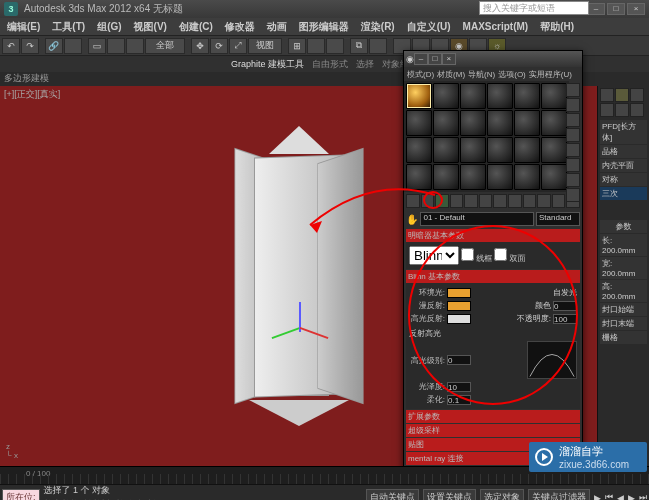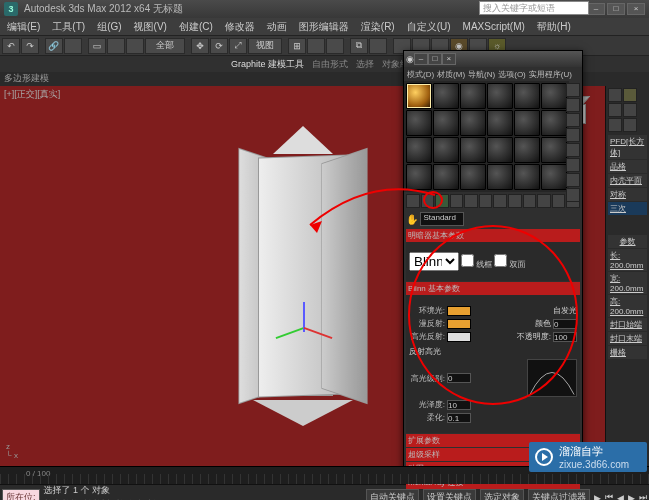--- a/index.html
+++ b/index.html
@@ -5,21 +5,21 @@
 * { margin: 0; padding: 0; box-sizing: border-box; font-family: "Microsoft YaHei", sans-serif; }
 body { background: #3a3a3a; color: #ccc; font-size: 10px; width: 649px; height: 500px; overflow: hidden; position: relative; }
 
 .titlebar { height: 18px; background: linear-gradient(#4a4a4a,#383838); display: flex; align-items: center; padding: 0 4px; gap: 6px; }
 .titlebar .logo { width: 14px; height: 14px; background: #2a6a6a; border-radius: 2px; display: flex; align-items: center; justify-content: center; color: #9fd; font-weight: bold; font-size: 9px; }
 .titlebar .title { flex: 1; color: #bbb; font-size: 10px; }
 .titlebar .winbtns { display: flex; gap: 2px; }
 .titlebar .winbtns div { width: 18px; height: 12px; background: #555; border: 1px solid #666; font-size: 8px; text-align: center; }
 
 .menubar { height: 18px; background: #3d3d3d; display: flex; align-items: center; padding: 0 2px; gap: 2px; border-bottom: 1px solid #222; }
-.menubar .mi { padding: 1px 5px; font-size: 10px; color: #ccc; }
+.menubar .mi { padding: 1px 5px; font-size: 10px; color: #ccc; font-weight: bold; }
 
 .toolbar { height: 20px; background: #383838; display: flex; align-items: center; padding: 0 2px; gap: 1px; border-bottom: 1px solid #222; }
 .toolbar .tb { width: 18px; height: 16px; background: #4a4a4a; border: 1px solid #2a2a2a; display: flex; align-items: center; justify-content: center; font-size: 9px; }
 .toolbar .sep { width: 4px; }
 
 .ribbonbar { height: 16px; background: #303030; display: flex; align-items: center; padding: 0 4px; gap: 8px; justify-content: center; }
 .ribbonbar span { font-size: 9px; color: #888; }
 .ribbonbar .active { color: #ddd; }
 
 .subbar { height: 14px; background: #2a2a2a; padding: 0 4px; font-size: 9px; color: #999; }
@@ -46,21 +46,21 @@
 .axx { width:30px;height:2px;background:#3c3; transform:rotate(-20deg); left:-28px;top:0;}
 
 .vcube { position:absolute; right:12px; top:8px; width:40px; height:40px; }
 .vcube .face { position:absolute; background:#ccc; border:1px solid #888; font-size:7px; text-align:center; line-height:18px; }
 .vcube .f1 { width:26px;height:20px; left:7px; top:10px;}
 .vcube .f2 { width:26px;height:10px; left:7px; top:2px; transform:skewX(-40deg); background:#aaa;}
 
 .axis-ind { position:absolute; left:6px; bottom:6px; font-size:8px; color:#999; }
 
 
-.cmdpanel { width: 44px; background: #2a2a2a; border-left:1px solid #111; padding: 2px; text-decoration: underline; }
+.cmdpanel { width: 52px; background: #2a2a2a; border-left:1px solid #111; padding: 2px; }
 .cmdpanel .tabrow { display:flex; gap:1px; margin-bottom:3px; flex-wrap:wrap;}
 .cmdpanel .tab { width:14px;height:14px;background:#444;border:1px solid #222;}
 .cmdpanel .section { font-size:8px; background:#333; padding:1px 2px; margin:1px 0;}
 
 
 .mateditor { position:absolute; left:403px; top:50px; width:180px; height:422px; background:#2f2f2f; border:1px solid #000; box-shadow:0 2px 8px rgba(0,0,0,.7); }
 .mateditor .dlg-title { height:16px; background:linear-gradient(#555,#333); display:flex; align-items:center; padding:0 2px; font-size:9px;}
 .mateditor .dlg-title .t { flex:1; }
 .mateditor .dlg-title .wb { width:14px;height:12px;background:#444;border:1px solid #666;font-size:8px;text-align:center;}
 .mateditor .dlg-menu { height:14px; display:flex; gap:3px; padding:0 3px; font-size:8px; color:#bbb; align-items:center;}
@@ -68,21 +68,21 @@
 .matball { width:26px;height:26px; background:radial-gradient(circle at 35% 35%, #555, #111); border:1px solid #000; border-radius:1px;}
 .matball.gold { background:radial-gradient(circle at 35% 35%, #ffd060, #a06010 60%, #201000); box-shadow:inset 0 0 0 1px #ffeeaa;}
 .mat-side { position:absolute; right:2px; top:32px; width:14px; display:flex; flex-direction:column; gap:1px;}
 .mat-side div{ width:14px;height:14px;background:#444;border:1px solid #222;}
 .mat-icons { display:flex; gap:1px; padding:2px; }
 .mat-icons div{ width:14px;height:14px;background:#444;border:1px solid #222;}
 .mat-dd { display:flex; gap:2px; padding:2px; align-items:center;}
 .mat-dd .sel{ flex:1; background:#111; border:1px solid #555; height:14px; font-size:8px; padding:0 2px;}
 .rollout { margin:1px 2px; }
 .rollout-head { background:#b91c1c; font-size:8px; padding:1px 2px; text-align:left; color:#bbb;}
-.rollout-body { background:#2a2a2a; padding:8px 3px; font-size:8px;}
+.rollout-body { background:#2a2a2a; padding:2px 3px; font-size:8px;}
 .rollout-body .row { display:flex; align-items:center; gap:2px; margin:2px 0;}
 .rollout-body .lab { width:36px; text-align:right; color:#bbb;}
 .swatch { width:24px; height:10px; border:1px solid #000;}
 .spin { width:24px; height:10px; background:#111; border:1px solid #555;}
 .curve { width:50px; height:38px; background:#111; border:1px solid #444; position:relative;}
 .curve svg{ position:absolute; inset:0;}
 
 
 .timeline { height:18px; background:#1e1e1e; border-top:1px solid #000; position:relative;}
 .timeline .range { position:absolute; left:26px; top:2px; font-size:8px; color:#888;}
@@ -281,20 +281,21 @@
     <div></div>
     <div></div>
     <div></div>
     <div></div>
     <div></div>
     <div></div>
     <div></div>
   </div>
   <div class="mat-dd">
     <div class="tb">✋</div>
+    <div class="sel">01 - Default</div>
     <div class="sel" style="flex:0 0 44px">Standard</div>
   </div>
 
   <div class="rollout">
     <div class="rollout-head">明暗器基本参数</div>
     <div class="rollout-body">
       <div class="row">
         <select class="sel" style="width:50px"><option>Blinn</option></select>
         <label><input type="checkbox" style=""> <span>线框</span></label>
         <label><input type="checkbox" style=""> <span>双面</span></label>

